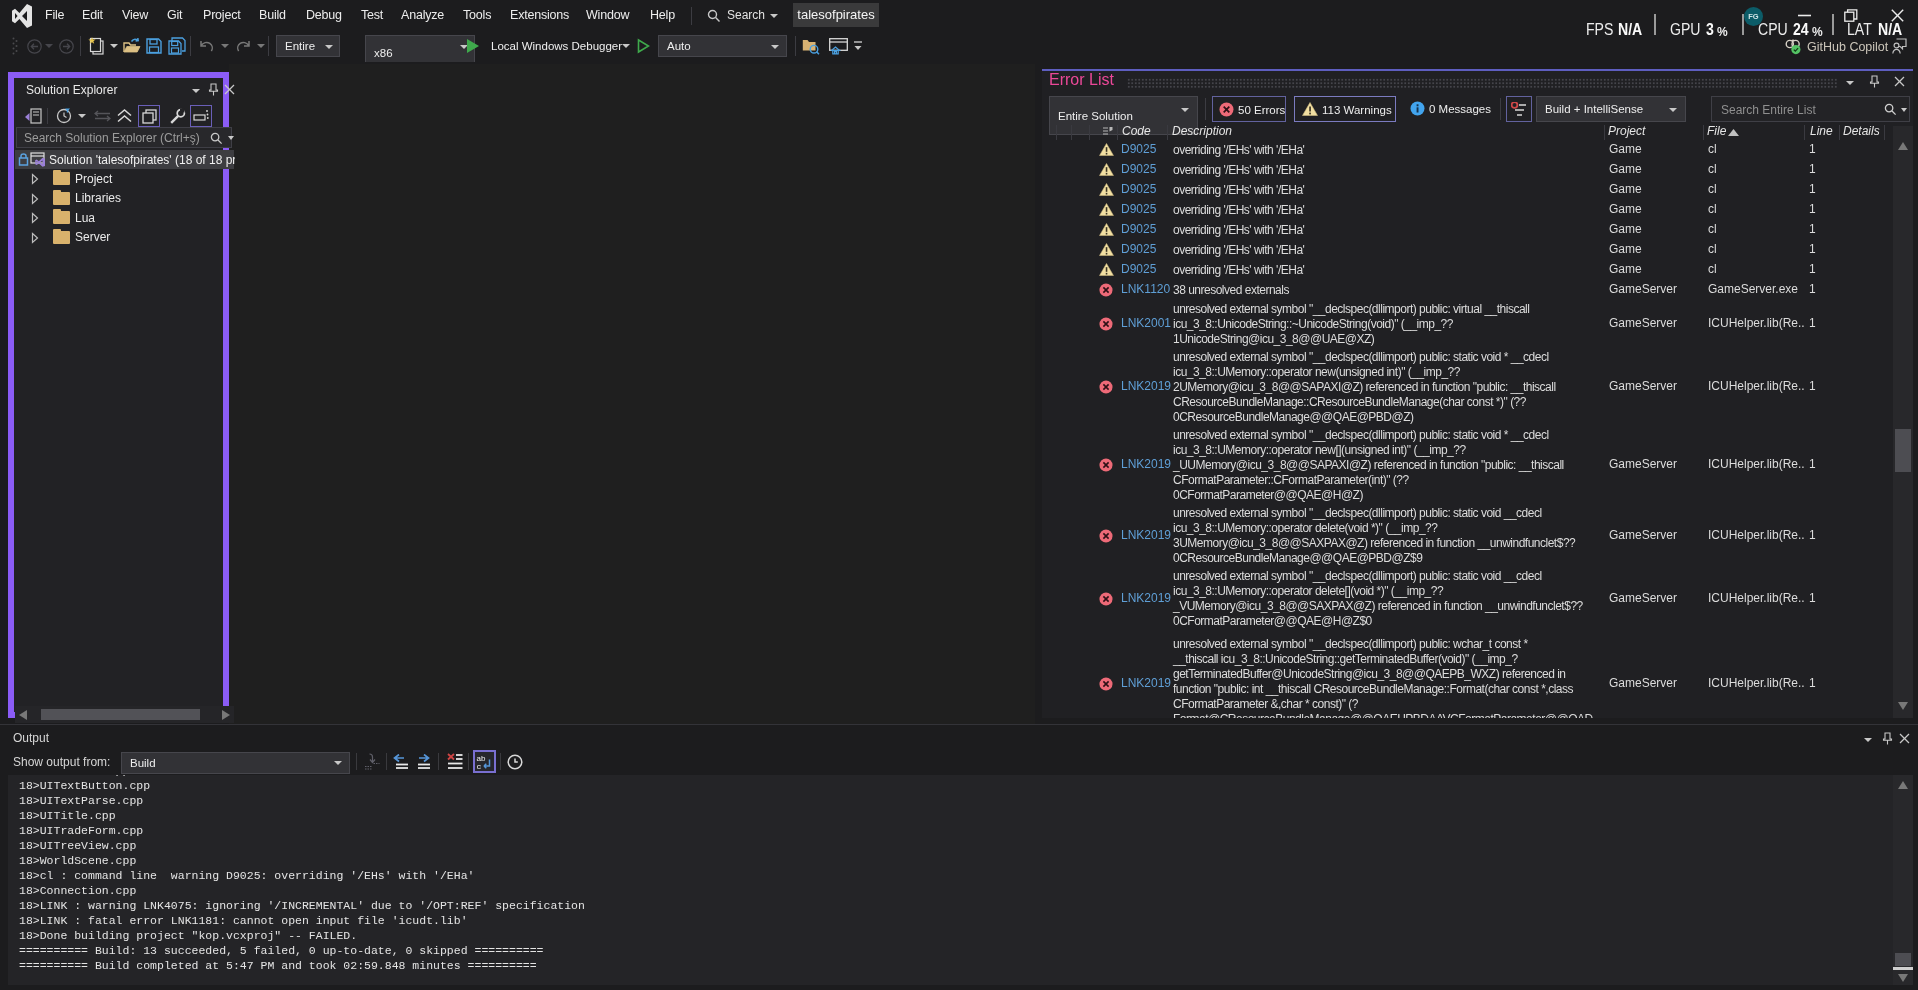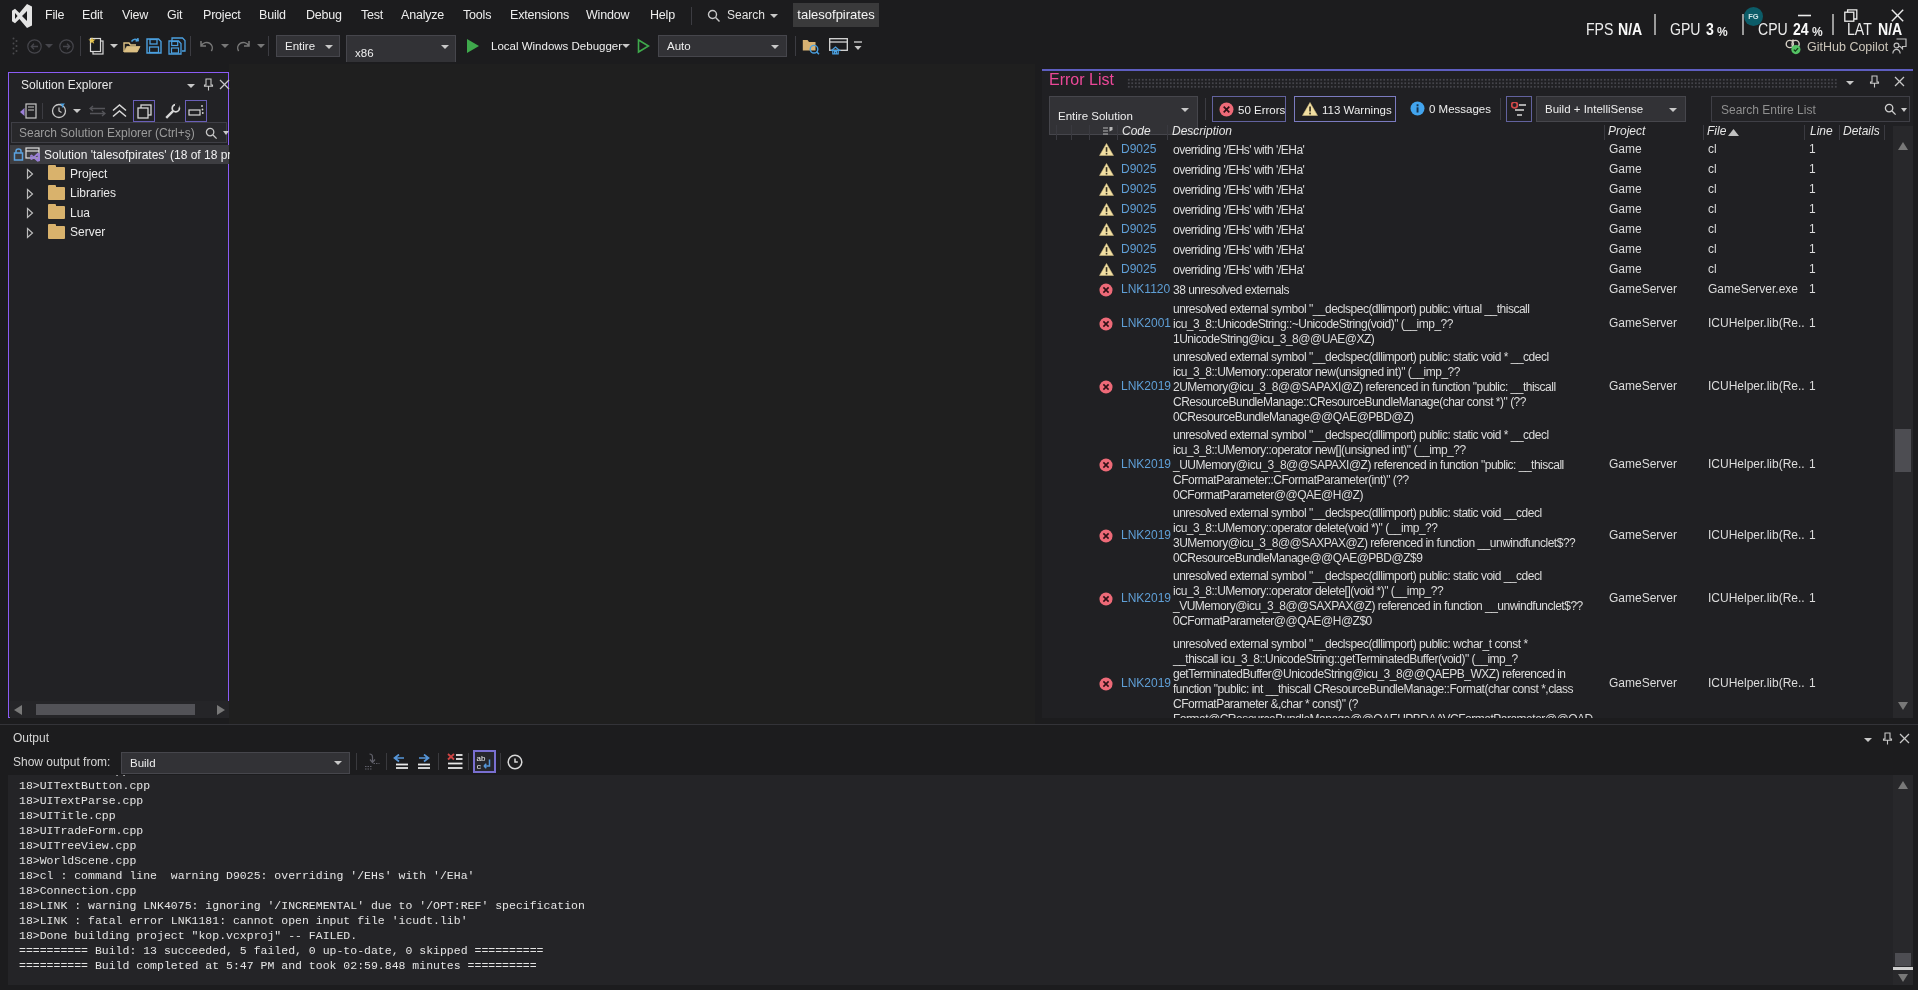--- a/index.html
+++ b/index.html
@@ -6,21 +6,21 @@
 html,body { width:1918px; height:990px; overflow:hidden; background:#1c1c1e; }
 body { font-family:"Liberation Sans", sans-serif; position:relative; color:#dcdcdc; }
 .abs { position:absolute; }
 .menu-row { position:absolute; left:0; top:0; width:1918px; height:30px; background:#1c1c1e; }
 .menu-item { position:absolute; top:0; font-size:12.5px; color:#ededed; line-height:30px; letter-spacing:-0.2px; }
 .tool-row { position:absolute; left:0; top:30px; width:1918px; height:32px; background:#1c1c1e; }
 .combo { position:absolute; background:#323236; border:1px solid #46464c; color:#eeeeee; font-size:11.5px; }
 .combo .ct { position:absolute; left:8px; top:50%; transform:translateY(-50%); white-space:nowrap; }
 .caret { width:0; height:0; border-left:4px solid transparent; border-right:4px solid transparent; border-top:4px solid #c8c8c8; position:absolute; }
 .vsep { position:absolute; width:1px; background:#3c3c42; }
-.panel { position:absolute; background:#222225; border:1px solid #8b5cf6; }
+.panel { position:absolute; background:#222225; border:6px solid #8b5cf6; }
 svg { display:block; }
 .ellip { white-space:nowrap; overflow:hidden; }
 </style>
 </head>
 <body>
 
 <div class="menu-row">
 
   <svg class="abs" style="left:12px;top:4px" width="20" height="24" viewBox="0 0 100 100" preserveAspectRatio="none">
     <path fill-rule="evenodd" d="M75 0 L100 10 V90 L75 100 L37 63 L15 80 L0 72 V28 L15 20 L37 37 Z M15 37 V63 L28 50 Z M50 50 L75 71 V29 Z" fill="#e4e4e4"></path>
@@ -140,21 +140,21 @@
   <svg class="abs" style="left:235px;top:9px" width="16" height="14" viewBox="0 0 16 14">
     <path d="M14 2 L14 7 L9 7 M13.7 6.5 C12 3.5 8 2.5 5.2 4.4 C2.6 6.2 2 9.6 3.6 12.2" fill="none" stroke="#787878" stroke-width="1.5"></path>
   </svg>
   <div class="caret" style="left:257px;top:14px;border-top-color:#787878"></div>
   <div class="vsep" style="left:268px;top:6px;height:20px"></div>
 
   <div class="combo" style="left:276px;top:5px;width:64px;height:22px">
       <span class="ct">Entire</span>
       <div class="caret" style="right:6px;top:9px"></div>
     </div>
-  <div class="combo" style="left:346px;top:5px;width:110px;height:35px">
+  <div class="combo" style="left:365px;top:5px;width:110px;height:35px">
       <span class="ct">x86</span>
       <div class="caret" style="right:6px;top:9px"></div>
     </div>
 
   <svg class="abs" style="left:466px;top:8px" width="14" height="16" viewBox="0 0 14 16">
       <path d="M1 1 L13 8 L1 15 Z" fill="#3fa94c"></path>
     </svg>
   <span class="abs" style="left:491px;top:10px;font-size:11.5px;color:#efefef">Local Windows Debugger</span>
   <div class="caret" style="left:622px;top:14px"></div>
   <svg class="abs" style="left:637px;top:8px" width="13" height="16" viewBox="0 0 13 16">

